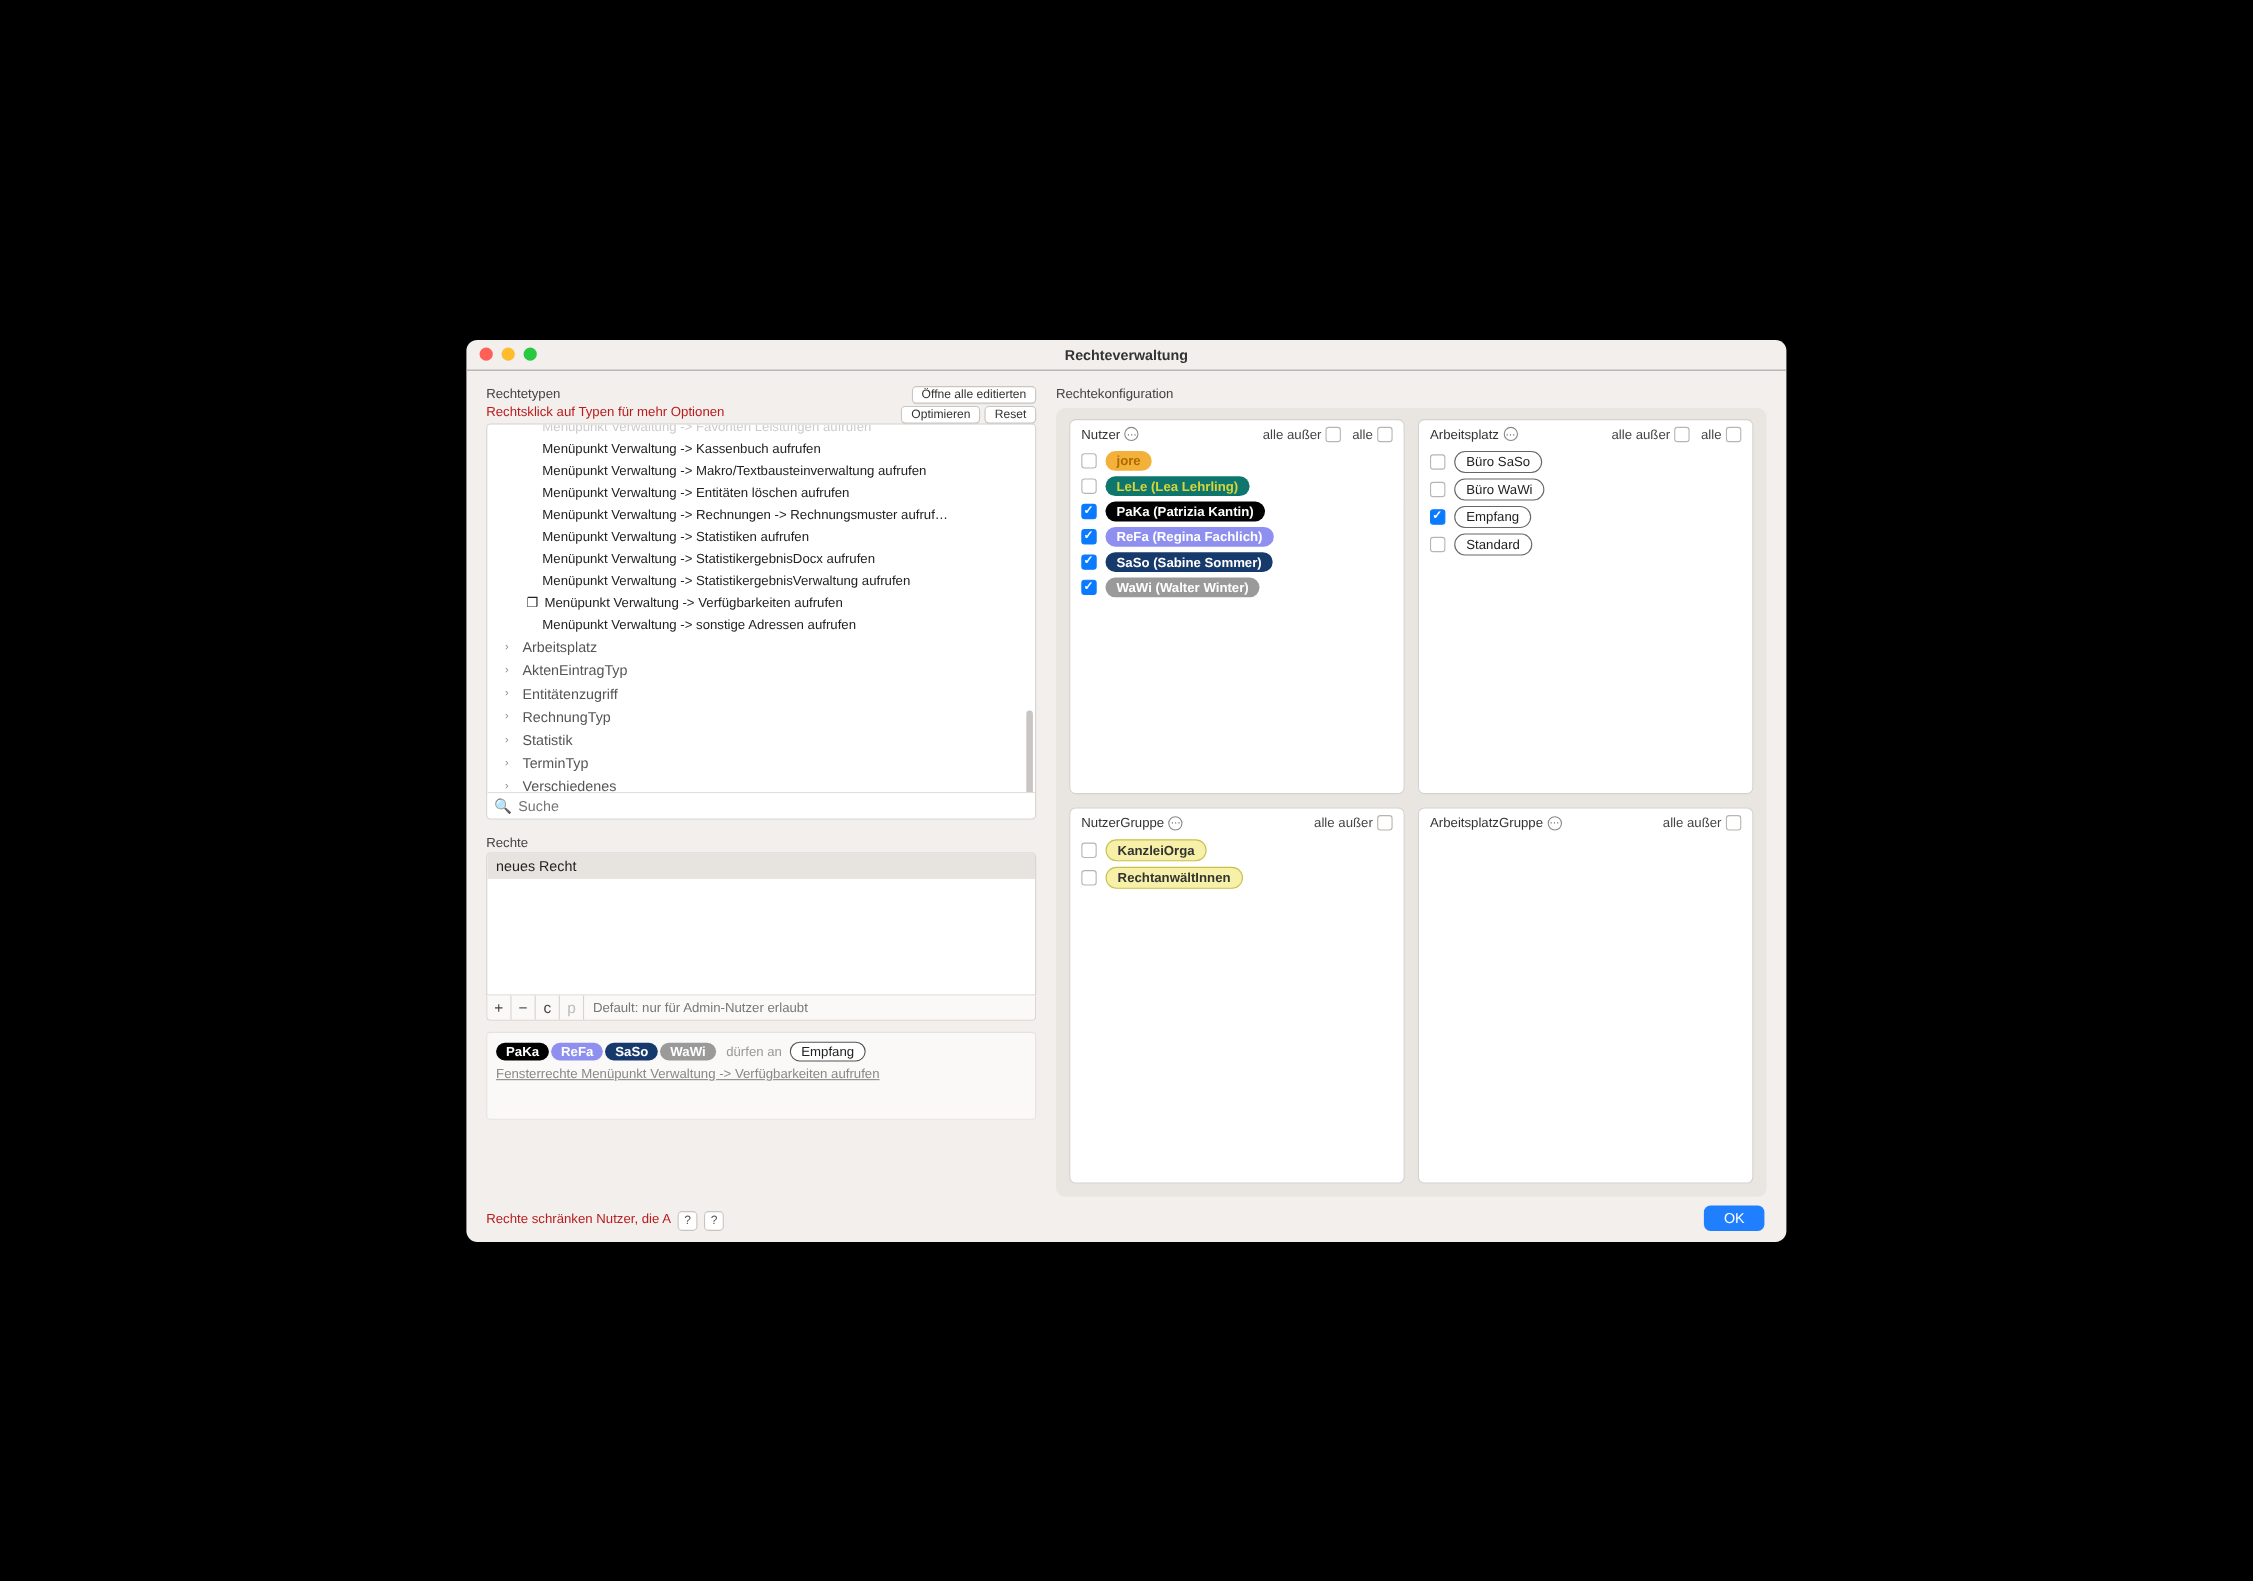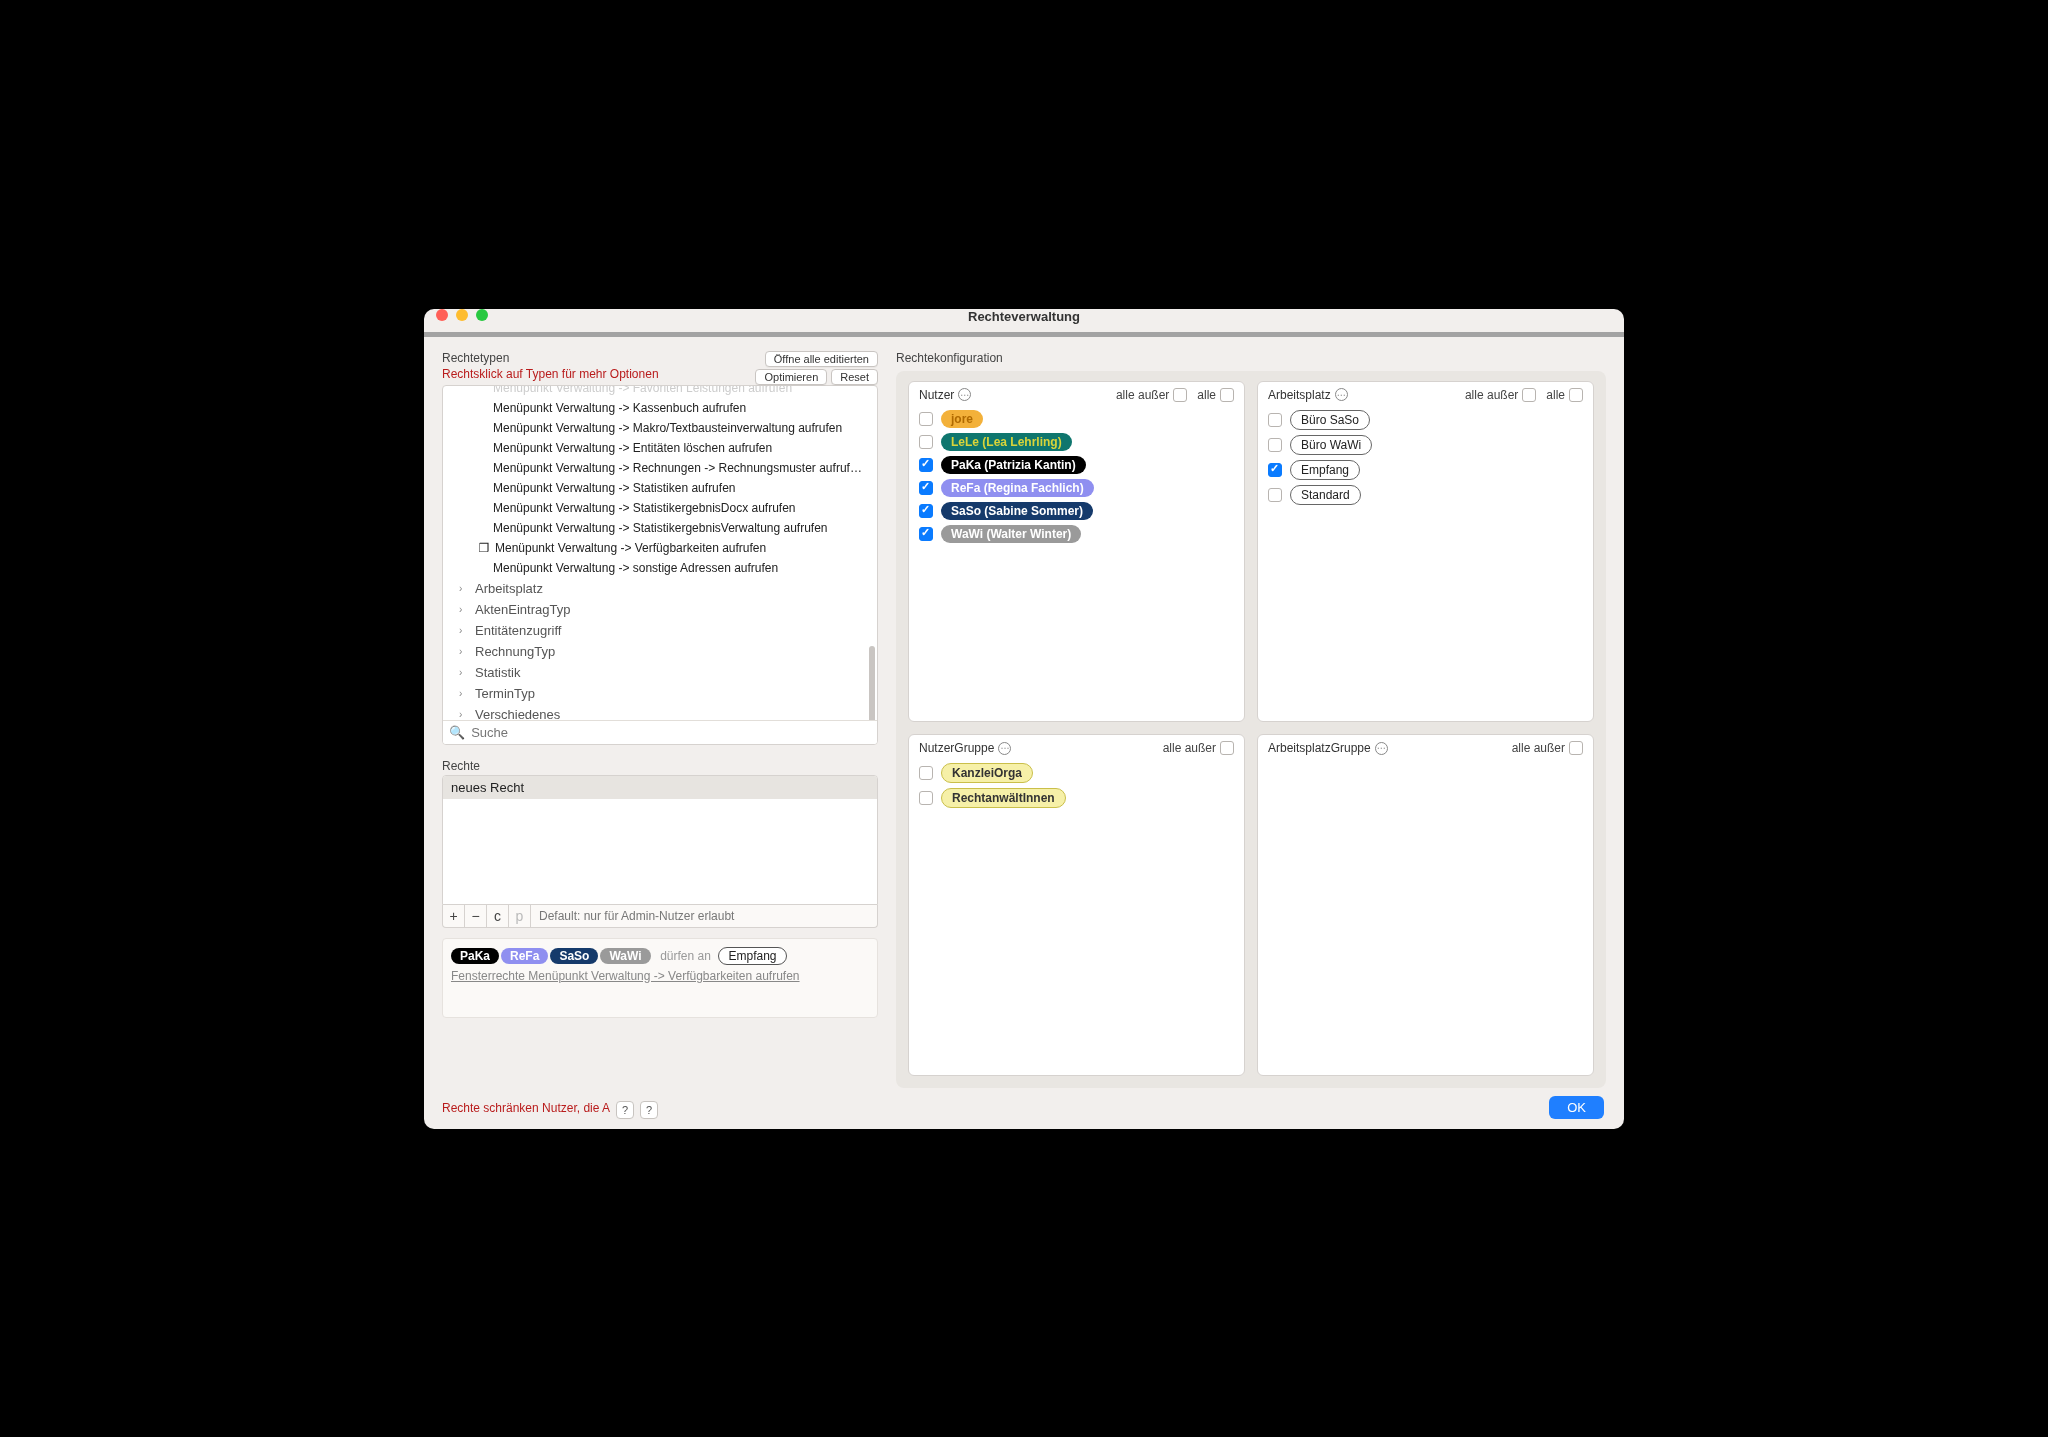--- a/index.html
+++ b/index.html
@@ -19,35 +19,35 @@
     background: #f2efed;
     border-radius: 10px;
     box-shadow: 0 10px 40px rgba(0,0,0,.5);
     display: flex;
     flex-direction: column;
     overflow: hidden;
   }
   .titlebar {
     height: 28px;
     display: flex;
-    align-items: flex-start;
+    align-items: center;
     padding: 0 12px;
     position: relative;
-    border-bottom: 5px solid #a3a3a3;
+    border-bottom: 1px solid #a3a3a3;
   }
   .traffic { display: flex; gap: 8px; }
   .dot { width: 12px; height: 12px; border-radius: 50%; }
   .dot.red { background:#ff5f57; }
   .dot.yellow { background:#febc2e; }
   .dot.green { background:#28c840; }
   .title { position:absolute; left:0; right:0; text-align:center; font-weight:600; font-size:13px; color:#333; }
 
   .content { flex:1; display:flex; padding: 14px 18px 10px 18px; gap:18px; }
 
-  .left { width: 436px; display:flex; flex-direction:column; }
+  .left { width: 500px; display:flex; flex-direction:column; }
   .right { flex:1; display:flex; flex-direction:column; }
 
   .section-label { font-size:12px; color:#444; margin-bottom:2px; }
   .hint-red { color:#b91c1c; font-size:12px; }
 
   .toolbar-btns { position:absolute; right:0; top:0; display:flex; flex-direction:column; align-items:flex-end; gap:2px; }
   .row-btns { display:flex; gap:4px; }
   .mac-btn {
     background:#fff; border:1px solid #c9c5c2; border-radius:4px;
     padding:1px 8px; font-size:11px; color:#333; cursor:pointer;

